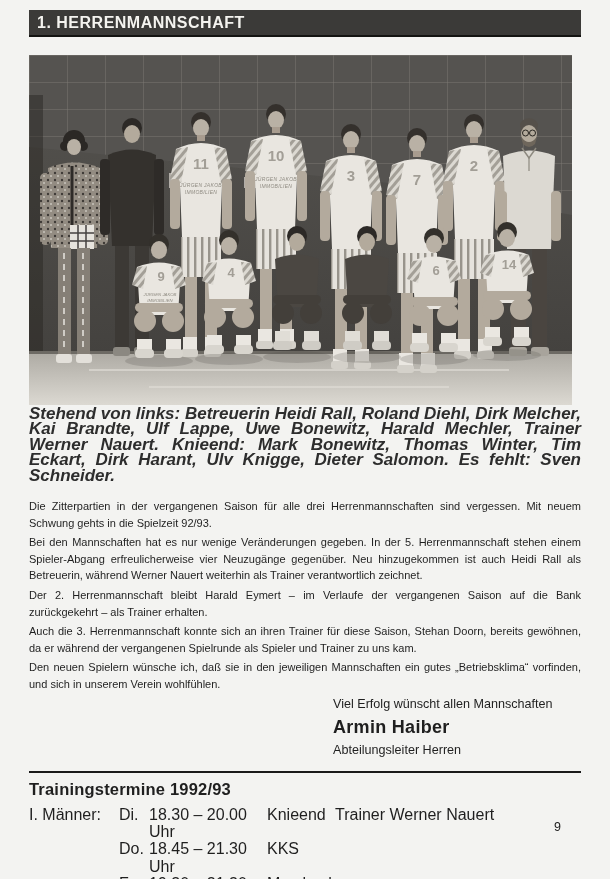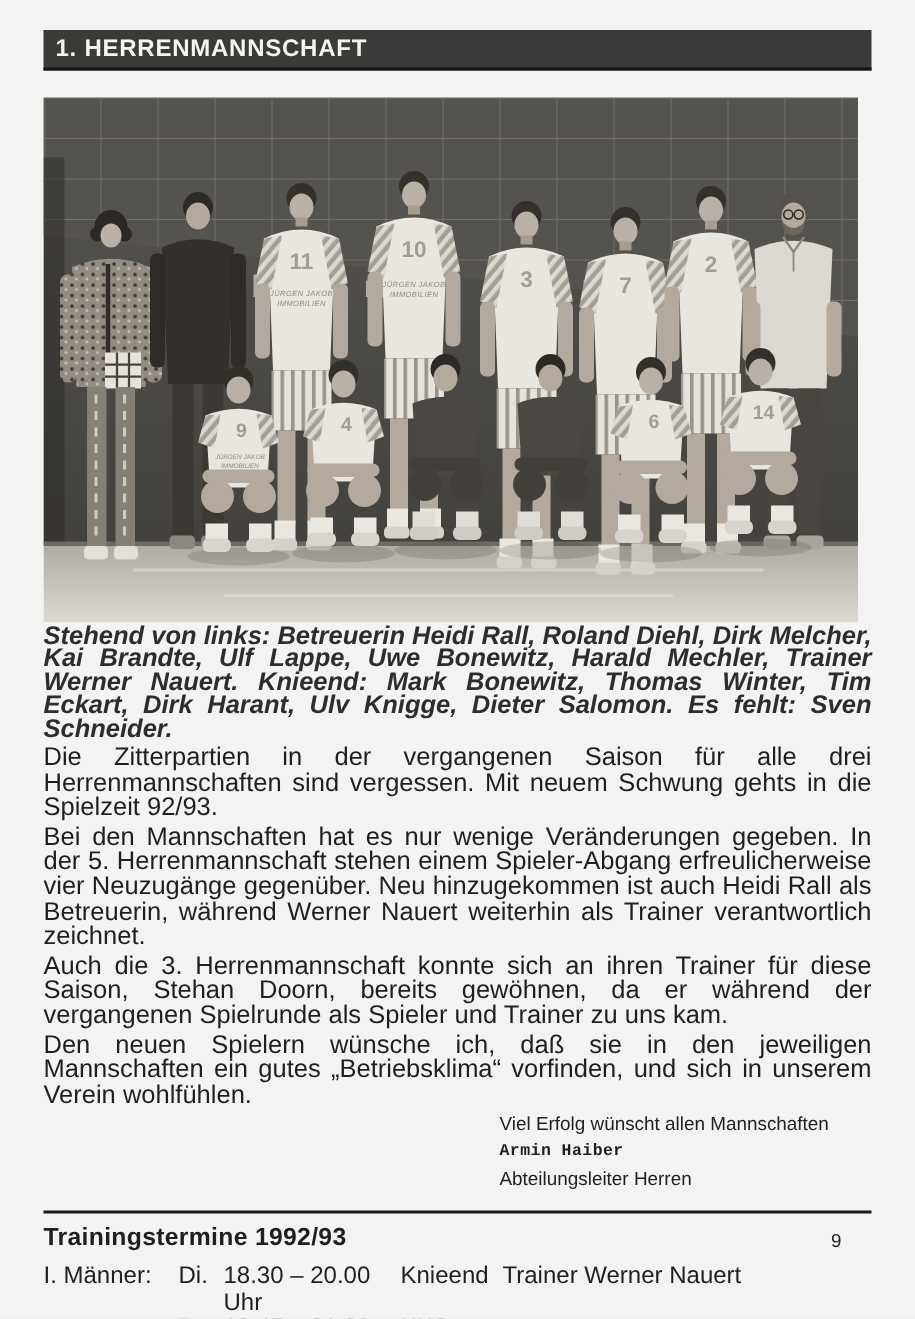--- a/index.html
+++ b/index.html
@@ -3,21 +3,21 @@
 <meta charset="utf-8">
 <style>
   html,body{margin:0;padding:0;background:#e8e8e6;}
   .page{
     position:relative;
     width:610px;height:879px;
     background:#f3f3f1;
     font-family:"Liberation Sans",sans-serif;
     color:#1f1f1f;
     box-sizing:border-box;
-    padding:20px 29px 0 29px;
+    padding:10px 29px 0 29px;
     overflow:hidden;
   }
   .header-bar{
     height:25px;
     background:#3b3a38;
     border-bottom:2px solid #141412;
     display:flex;align-items:center;
     padding:0 8px;
   }
   .header-bar .title{
@@ -32,30 +32,30 @@
     margin-top:1px;
     width:552px;
     font-style:italic;
     font-size:17px;
     line-height:15.4px;
     color:#2d2d2d;
     text-align:justify;
     font-weight:bold;
   }
   .body-text{
-    margin-top:4px;
+    margin-top:15px;
     width:552px;
-    font-size:17px;
+    font-size:11px;
     line-height:16.6px;
     text-align:justify;
   }
   .body-text p{margin:0 0 3px 0;}
   .closing{margin-left:304px;}
   .closing .wish{font-size:12.6px;line-height:16px;}
-  .closing .name{font-size:11px;font-weight:bold;margin-top:5px;letter-spacing:.3px;font-family:Liberation Mono, monospace;}
+  .closing .name{font-size:18px;font-weight:bold;margin-top:5px;letter-spacing:.3px;}
   .closing .role{font-size:12.6px;margin-top:5px;}
   .training{
     margin-top:14px;
     border-top:2px solid #1a1a1a;
     border-bottom:2px solid #1a1a1a;
     padding:7px 0 9px 0;
   }
   .training .t-title{font-size:16.5px;font-weight:bold;margin:0 0 7px 0;letter-spacing:.2px;}
   .t-row{
     display:grid;
@@ -275,20 +275,21 @@
         <text class="sponsor-s" x="131" y="247">IMMOBILIEN</text>
       </g>
     </svg>
   </div>
 
   <div class="caption">Stehend von links: Betreuerin Heidi Rall, Roland Diehl, Dirk Melcher, Kai Brandte, Ulf Lappe, Uwe Bonewitz, Harald Mechler, Trainer Werner Nauert. Knieend: Mark Bonewitz, Thomas Winter, Tim Eckart, Dirk Harant, Ulv Knigge, Dieter Salomon. Es fehlt: Sven Schneider.</div>
 
   <div class="body-text">
     <p>Die Zitterpartien in der vergangenen Saison für alle drei Herrenmannschaften sind vergessen. Mit neuem Schwung gehts in die Spielzeit 92/93.</p>
     <p>Bei den Mannschaften hat es nur wenige Veränderungen gegeben. In der 5. Herrenmannschaft stehen einem Spieler-Abgang erfreulicherweise vier Neuzugänge gegenüber. Neu hinzugekommen ist auch Heidi Rall als Betreuerin, während Werner Nauert weiterhin als Trainer verantwortlich zeichnet.</p>
+    <p>Der 2. Herrenmannschaft bleibt Harald Eymert – im Verlaufe der vergangenen Saison auf die Bank zurückgekehrt – als Trainer erhalten.</p>
     <p>Auch die 3. Herrenmannschaft konnte sich an ihren Trainer für diese Saison, Stehan Doorn, bereits gewöhnen, da er während der vergangenen Spielrunde als Spieler und Trainer zu uns kam.</p>
     <p>Den neuen Spielern wünsche ich, daß sie in den jeweiligen Mannschaften ein gutes „Betriebsklima“ vorfinden, und sich in unserem Verein wohlfühlen.</p>
   </div>
 
   <div class="closing">
     <div class="wish">Viel Erfolg wünscht allen Mannschaften</div>
     <div class="name">Armin Haiber</div>
     <div class="role">Abteilungsleiter Herren</div>
   </div>
 

